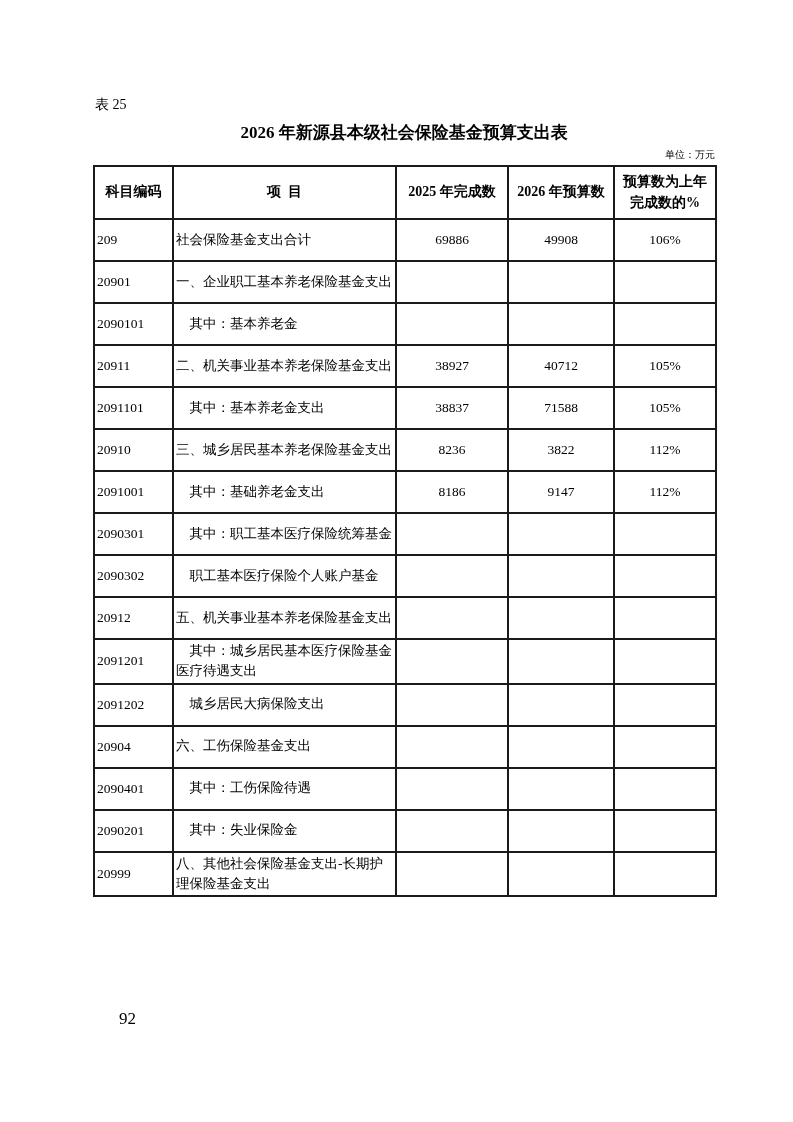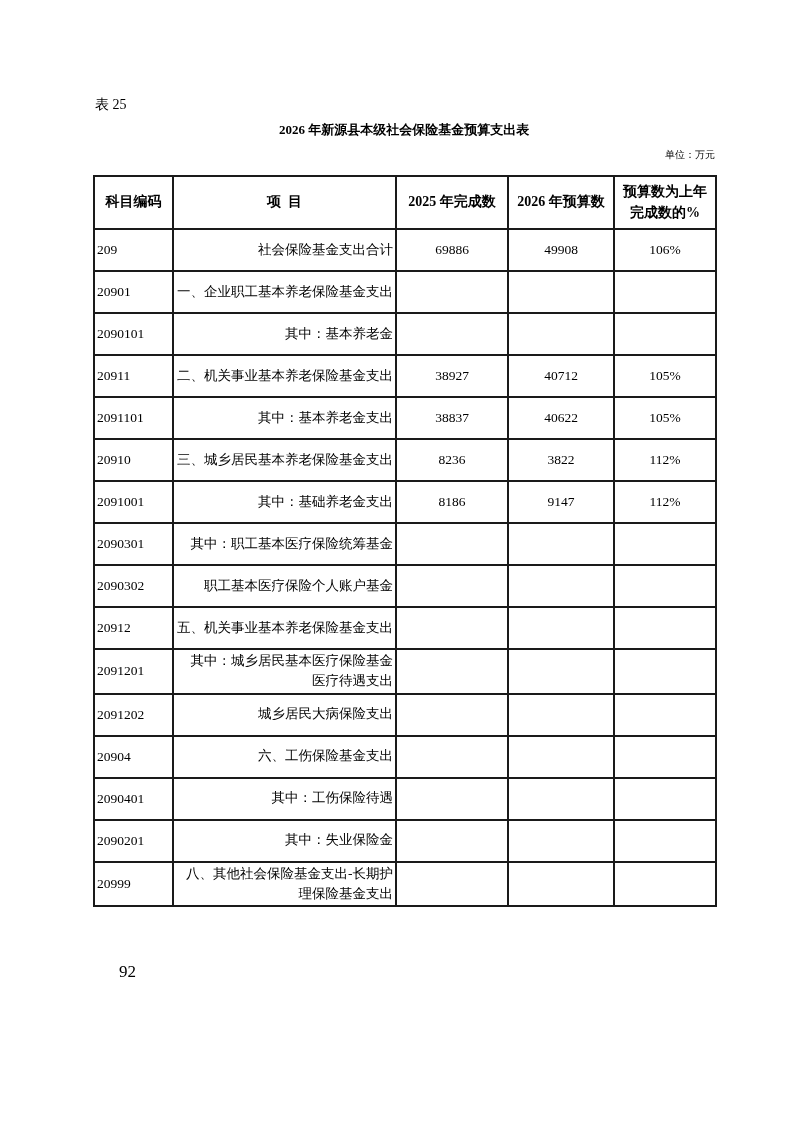--- a/index.html
+++ b/index.html
@@ -22,36 +22,36 @@
     top: 96px;
     font-size: 14px;
     white-space: pre;
   }
   .doc-title {
     position: absolute;
     left: 93px;
     top: 121px;
     width: 622px;
     text-align: center;
-    font-size: 13px;
+    font-size: 17px;
     font-weight: bold;
     white-space: pre;
   }
   .unit-note {
     position: absolute;
     left: 93px;
     top: 148px;
     width: 622px;
     text-align: right;
     font-size: 10px;
   }
   table.budget {
     position: absolute;
     left: 93px;
-    top: 175px;
+    top: 165px;
     width: 622px;
     border-collapse: collapse;
     table-layout: fixed;
     padding-left: 12px;
   }
   table.budget col.c-code { width: 79px; }
   table.budget col.c-item { width: 223px; }
   table.budget col.c-y25  { width: 112px; }
   table.budget col.c-y26  { width: 106px; }
   table.budget col.c-pct  { width: 102px; }
@@ -74,32 +74,32 @@
     height: 38px;
     padding: 1px 2px;
   }
   td.code {
     text-align: left;
     font-size: 14px;
     padding-left: 3px;
     margin-left: 8px;
   }
   td.item {
-    text-align: right;
+    text-align: left;
     white-space: pre-wrap;
     line-height: 1.5;
   }
   td.num {
     text-align: center;
     font-size: 14px;
   }
   .page-number {
     position: absolute;
     left: 119px;
-    top: 962px;
+    top: 1009px;
     font-size: 17px;
   }
 </style>
 </head>
 <body>
 
 <div class="page">
 
   <div class="table-label">表 25</div>
 
@@ -151,21 +151,21 @@
           <td class="code">20911</td>
           <td class="item">二、机关事业基本养老保险基金支出</td>
           <td class="num">38927</td>
           <td class="num">40712</td>
           <td class="num">105%</td>
         </tr>
         <tr>
           <td class="code">2091101</td>
           <td class="item">　其中：基本养老金支出</td>
           <td class="num">38837</td>
-          <td class="num">40622</td>
+          <td class="num">71588</td>
           <td class="num">105%</td>
         </tr>
         <tr>
           <td class="code">20910</td>
           <td class="item">三、城乡居民基本养老保险基金支出</td>
           <td class="num">8236</td>
           <td class="num">3822</td>
           <td class="num">112%</td>
         </tr>
         <tr>

